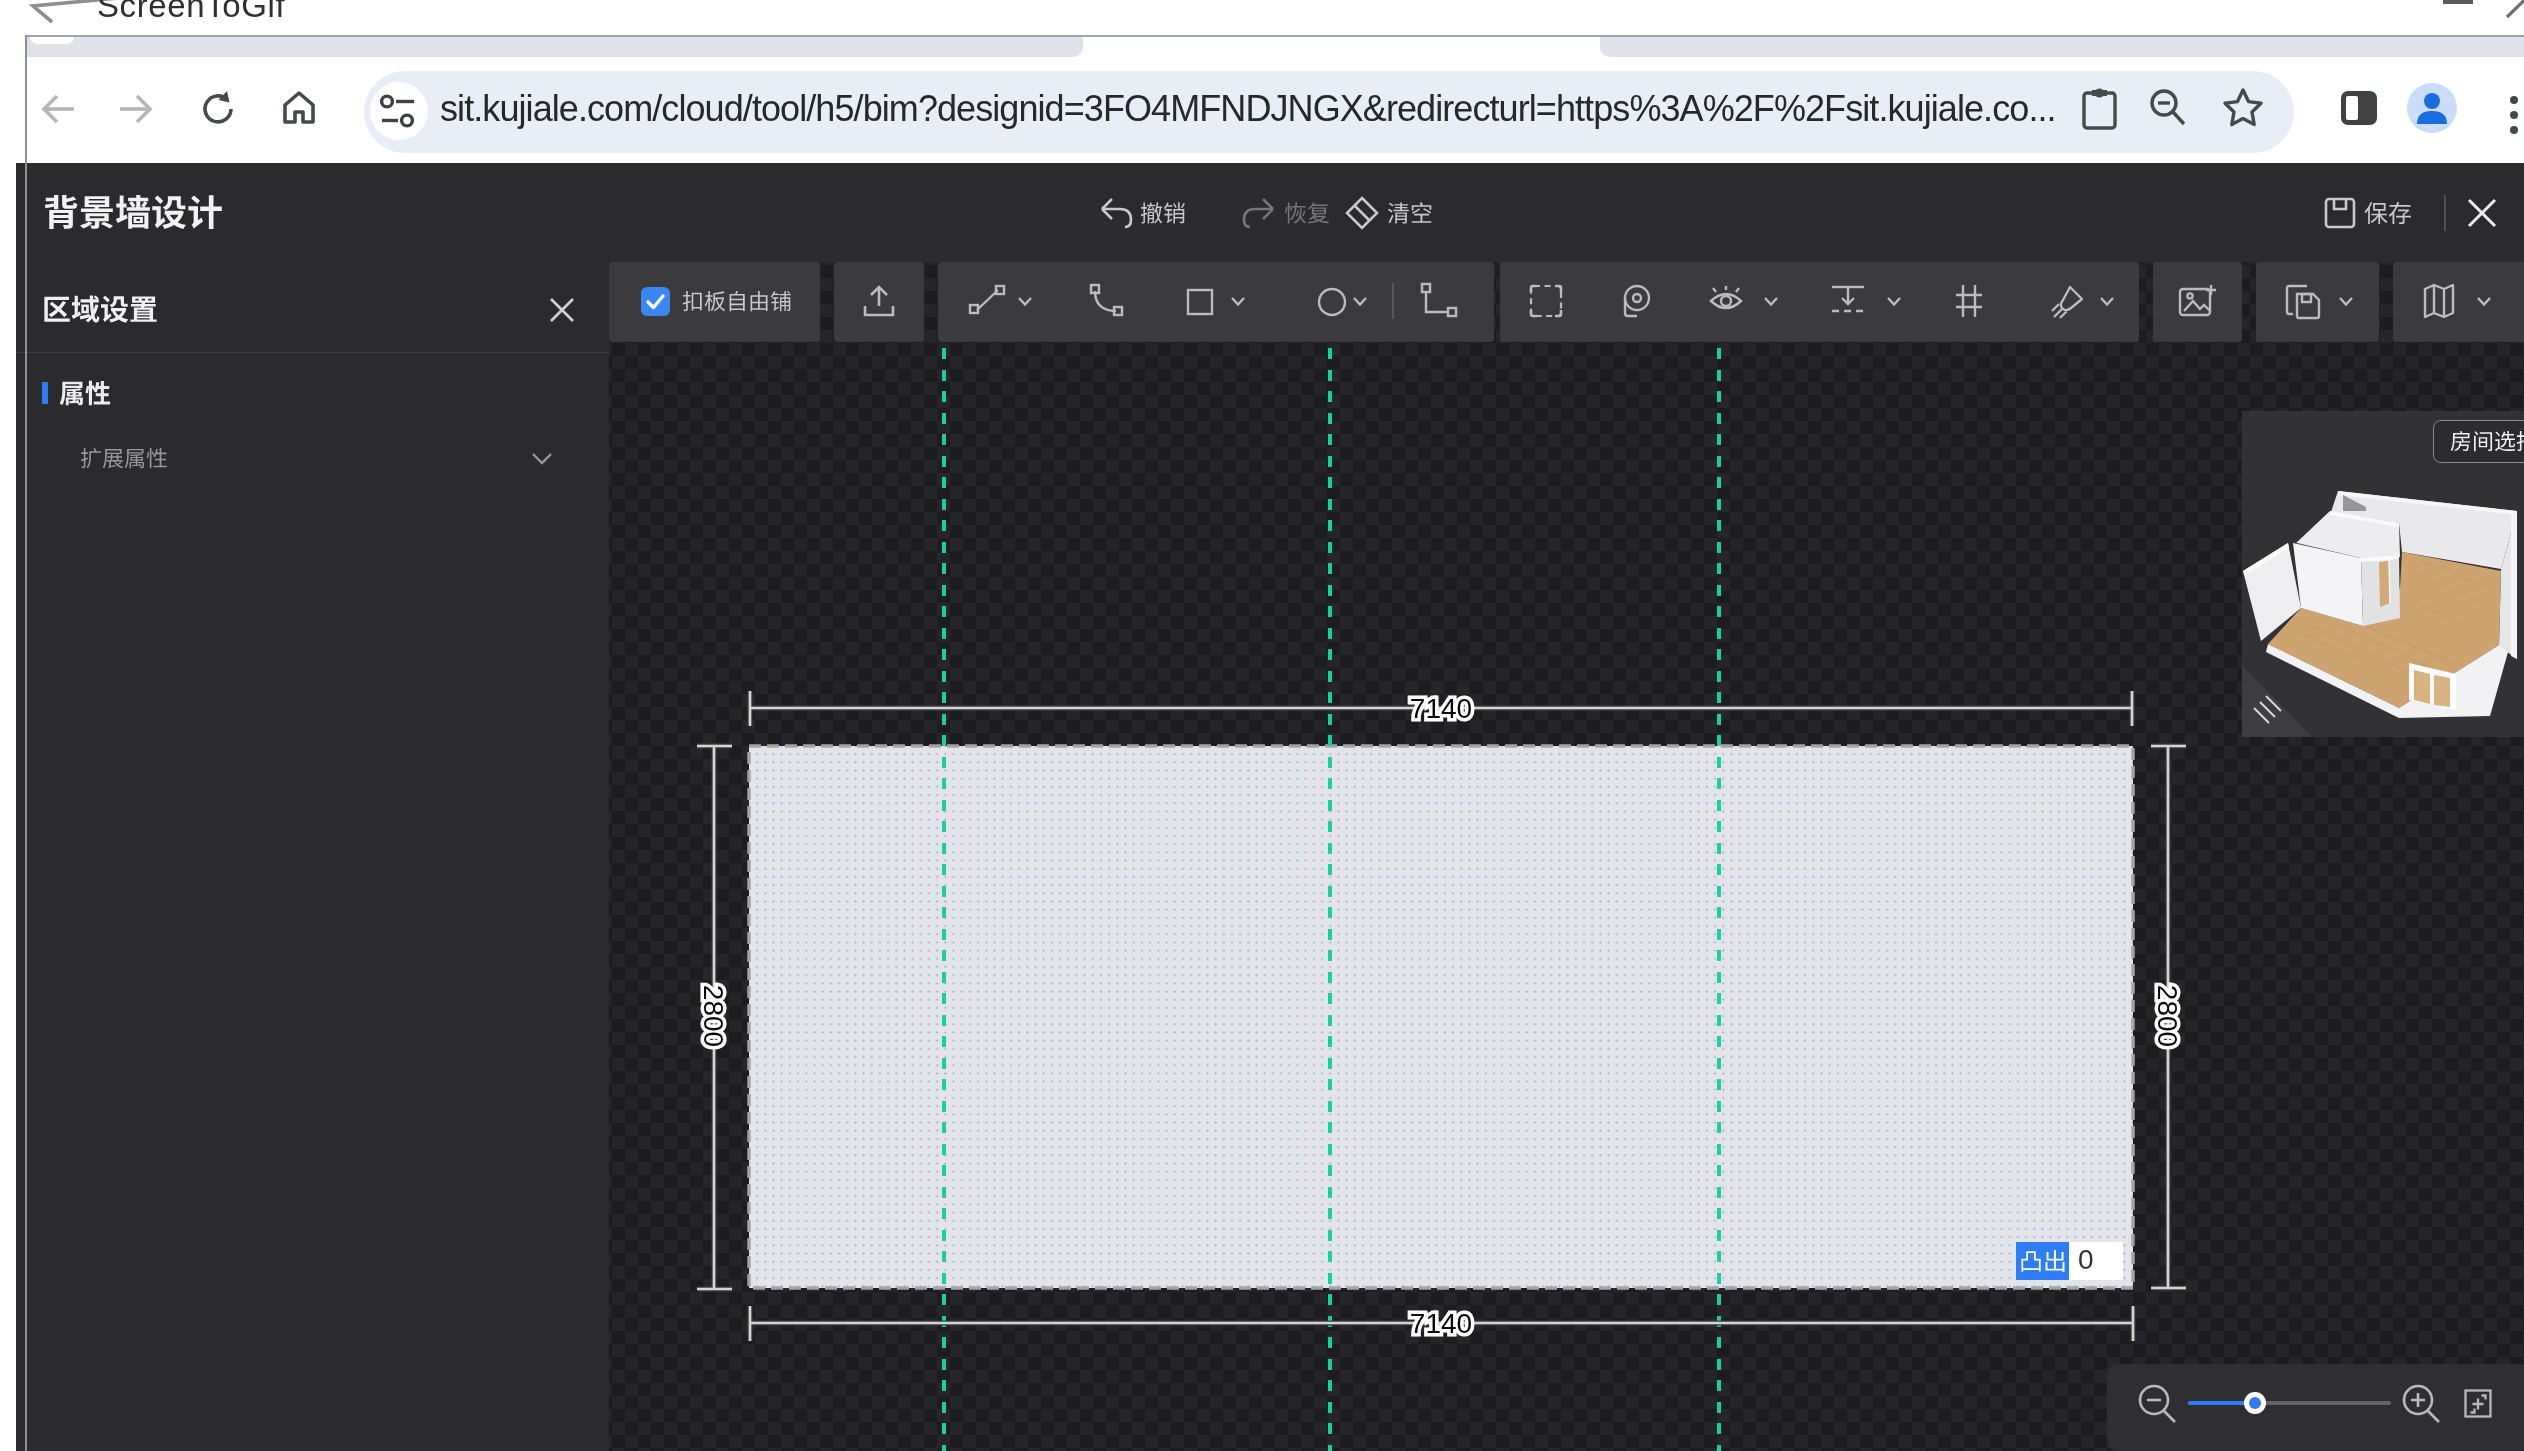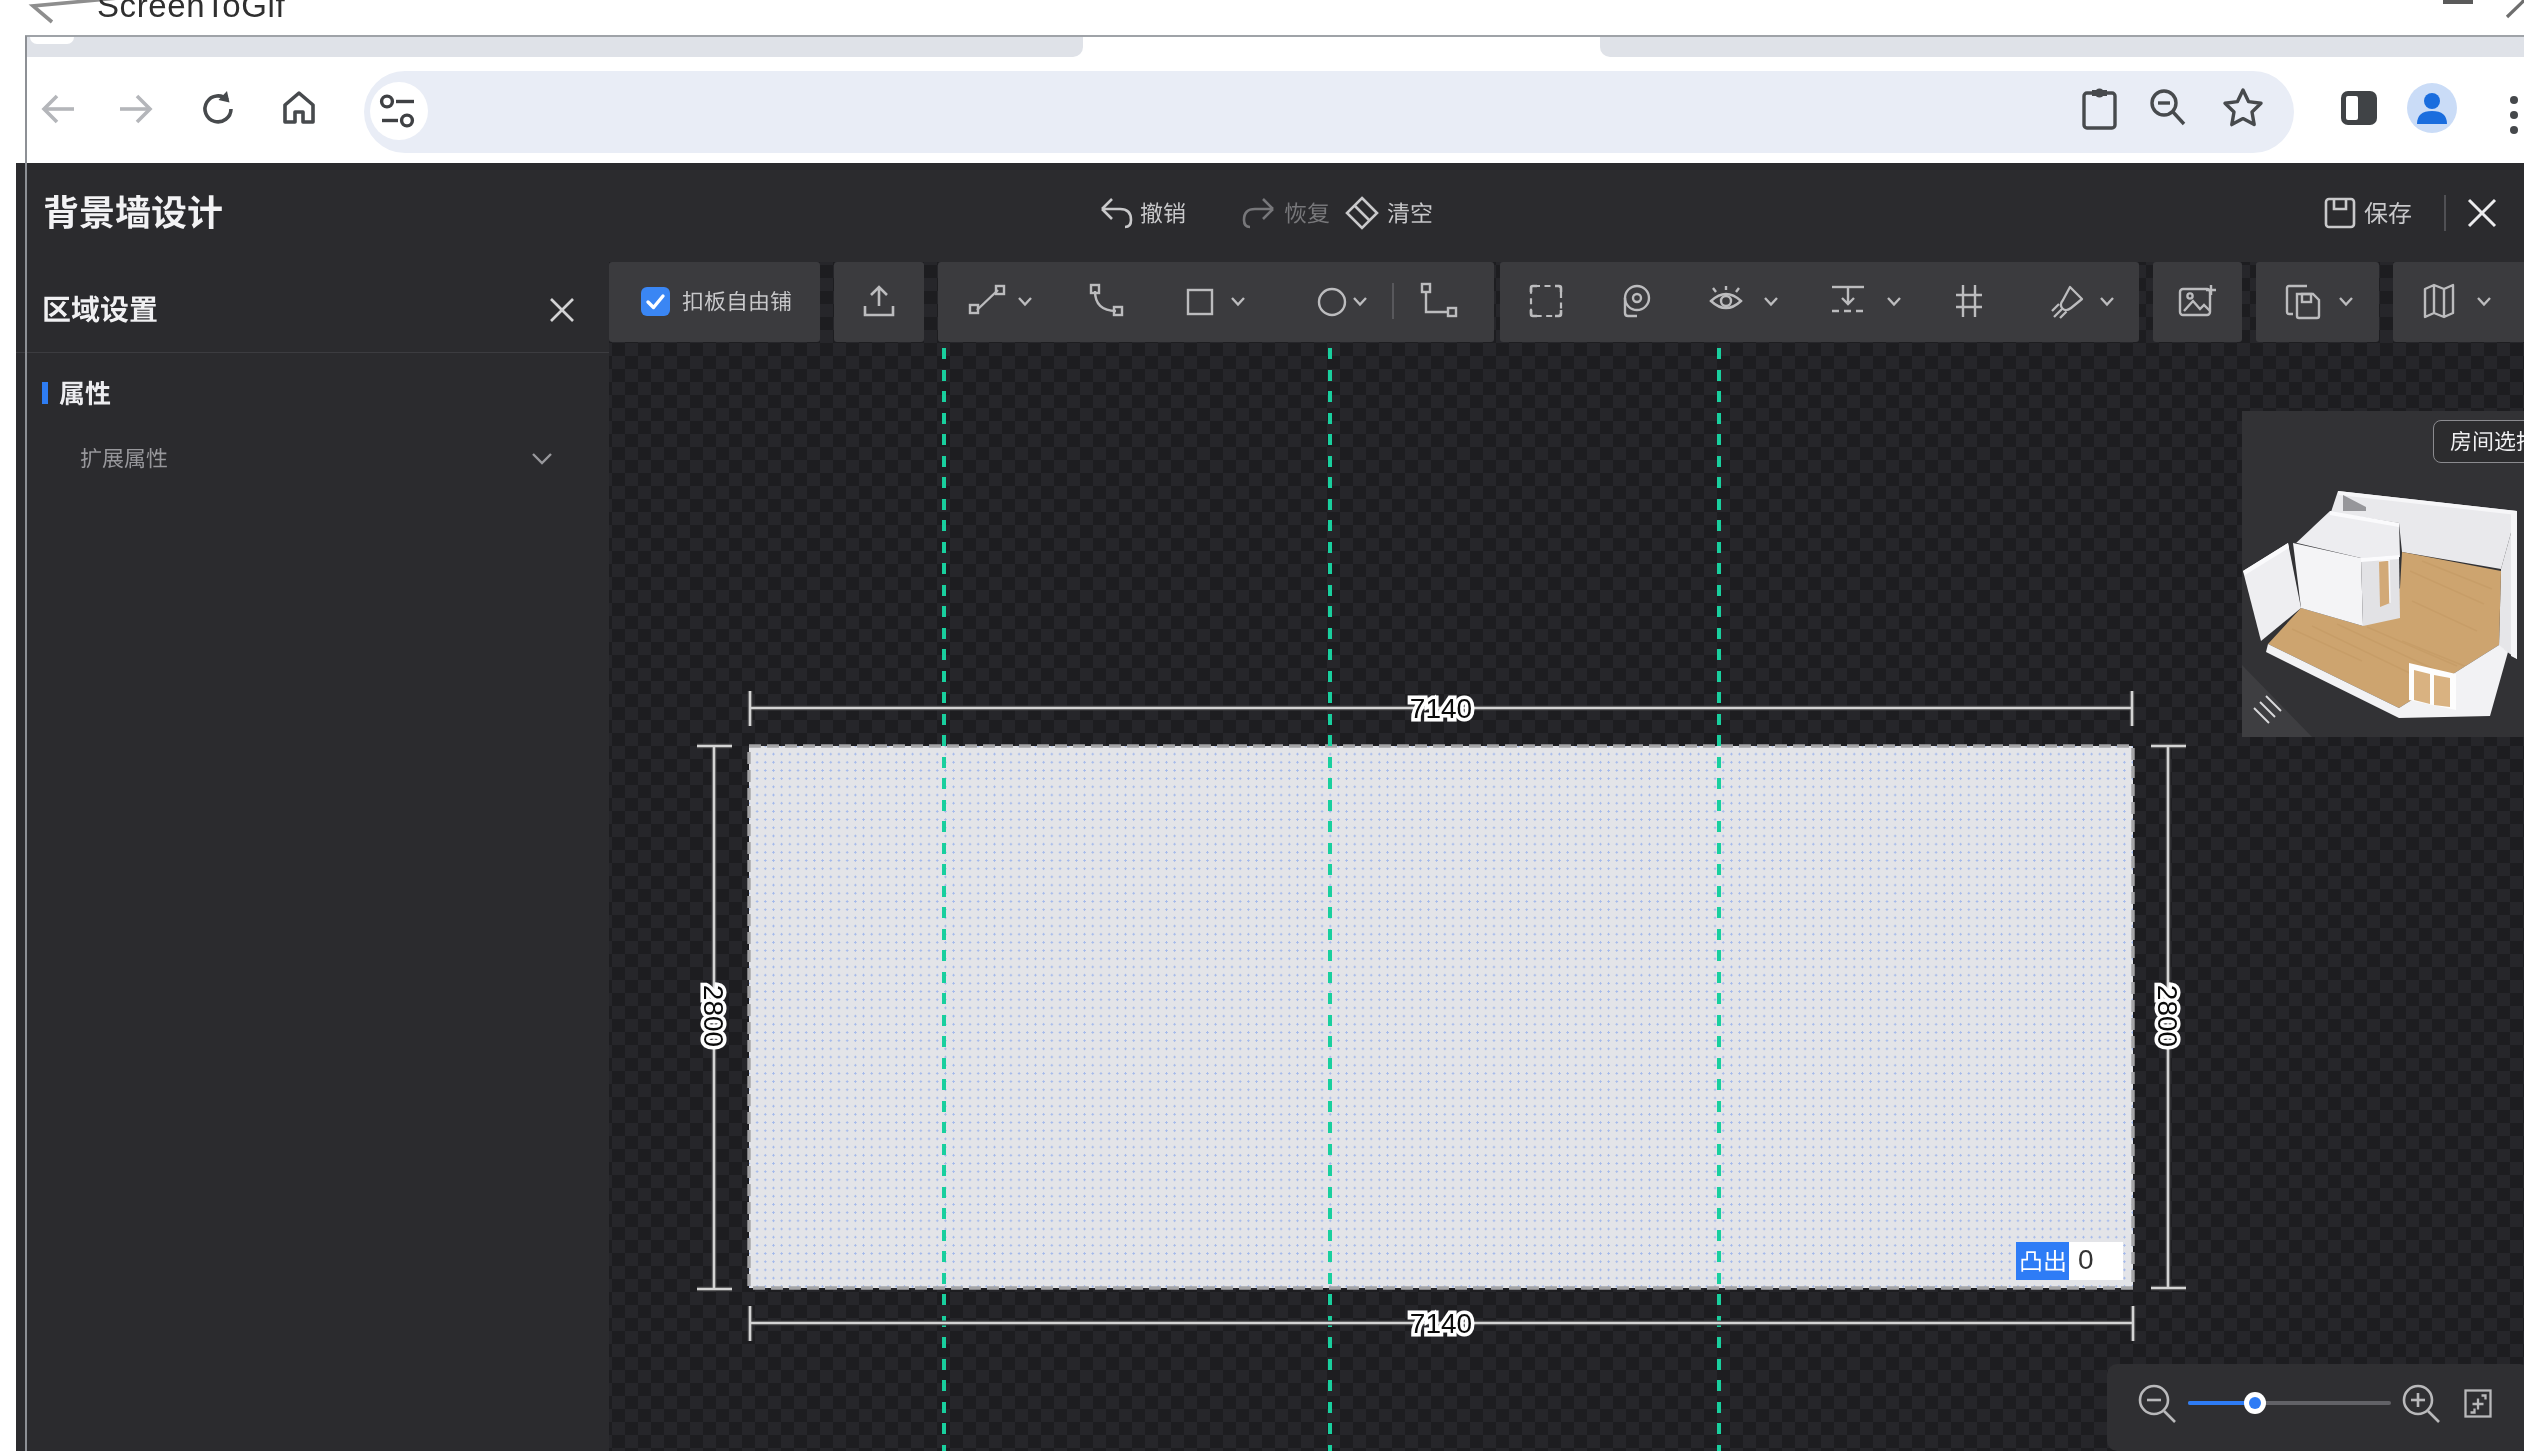--- a/index.html
+++ b/index.html
@@ -54,20 +54,21 @@
 <div class="abs" style="left:348px;top:70.5px;width:1930px;height:82px;background:#e9edf6;border-radius:41px"></div>
 <div class="abs" style="left:354px;top:82px;width:58px;height:58px;background:#fff;border-radius:29px"></div>
 <svg class="abs" style="left:360px;top:89px" width="44" height="44" viewBox="0 0 44 44">
 <g stroke="#3f4144" stroke-width="3.4" fill="none">
 <circle cx="11" cy="12.5" r="5.4"></circle>
         <path d="M20 12.5 H38"></path>
 <path d="M6 31.5 H22"></path>
         <circle cx="31" cy="31.5" r="5.4"></circle>
       </g>
     </svg>
+<div class="abs" style="left:424px;top:88px;font-size:36px;letter-spacing:-0.92px;color:#26282b;white-space:nowrap">sit.kujiale.com/cloud/tool/h5/bim?designid=3FO4MFNDJNGX&amp;redirecturl=https%3A%2F%2Fsit.kujiale.co...</div>
 <svg class="abs" style="left:2062px;top:86px" width="44" height="46" viewBox="0 0 44 46">
 <g stroke="#474a4d" stroke-width="3.4" fill="none">
 <rect x="6" y="7" width="31" height="35" rx="3"></rect>
 <path d="M14 7 H29" stroke-width="6"></path>
       </g>
 <circle cx="21.5" cy="7" r="4.5" fill="#474a4d"></circle>
     </svg>
 <svg class="abs" style="left:2130px;top:86px" width="44" height="46" viewBox="0 0 44 46">
 <g stroke="#474a4d" stroke-width="3.4" fill="none">
 <circle cx="18" cy="17" r="12"></circle>

